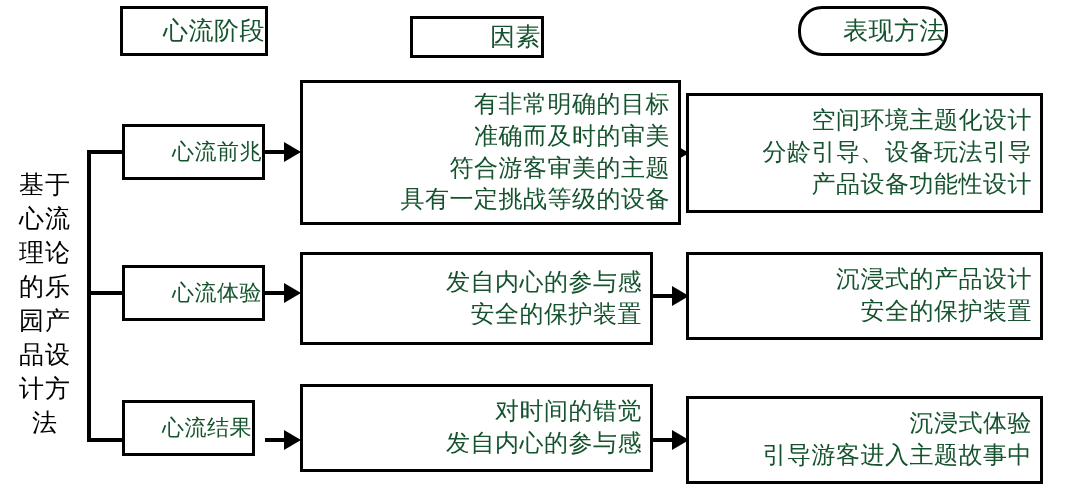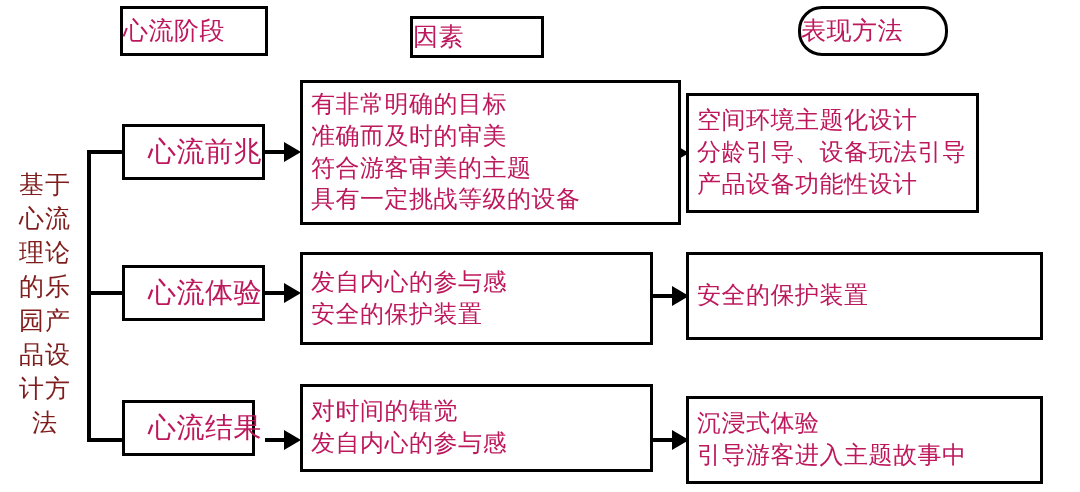--- a/index.html
+++ b/index.html
@@ -20,43 +20,43 @@
   }
 
   
   .box {
     position: absolute;
     box-sizing: border-box;
     background: #ffffff;
     border: 3px solid #000000;
     display: flex;
     flex-direction: column;
-    align-items: flex-start;
+    align-items: flex-end;
     justify-content: center;
     text-align: center;
-    color: #be185d;
+    color: #14532d;
     z-index: 3;
   }
   .box .line {
     display: block;
     white-space: nowrap;
     letter-spacing: 0.5px;
   }
 
   
   .hdr {
     border-width: 3px;
     font-size: 25px;
     line-height: 1.1;
   }
 
   
   .stage {
     border-width: 3px;
-    font-size: 28px;
+    font-size: 22px;
     line-height: 1.1;
     padding-left: 23px;
   }
 
   
   .content {
     border-width: 3px;
     font-size: 24px;
     line-height: 1.32;
     padding: 4px 8px;
@@ -73,21 +73,21 @@
     align-items: center;
     z-index: 3;
   }
   #root-label .rowtxt {
     display: block;
     font-size: 25px;
     line-height: 34px;
     height: 34px;
     letter-spacing: 1px;
     white-space: nowrap;
-    color: #7f1d1d;
+    color: #000000;
   }
 
   
   .vline {
     position: absolute;
     background: #000000;
     z-index: 1;
   }
   .hline {
     position: absolute;
@@ -164,21 +164,21 @@
     <span class="line">准确而及时的审美</span>
     <span class="line">符合游客审美的主题</span>
     <span class="line">具有一定挑战等级的设备</span>
   </div>
 
   <div class="arrow" style="left:653px; top:143px; width:36px; height:20px;">
     <span class="shaft" style="width:22px;"></span>
     <span class="head" style="left:19px;"></span>
   </div>
 
-  <div class="box content" style="left:686px; top:93px; width:293px; height:120px;">
+  <div class="box content" style="left:686px; top:93px; width:357px; height:120px;">
     <span class="line">空间环境主题化设计</span>
     <span class="line">分龄引导、设备玩法引导</span>
     <span class="line">产品设备功能性设计</span>
   </div>
 
   <div class="box stage" style="left:122px; top:265px; width:143px; height:56px;">
     <span class="line">心流体验</span>
   </div>
 
   <div class="arrow" style="left:265px; top:283px; width:36px; height:20px;">
@@ -190,20 +190,21 @@
     <span class="line">发自内心的参与感</span>
     <span class="line">安全的保护装置</span>
   </div>
 
   <div class="arrow" style="left:653px; top:286px; width:36px; height:20px;">
     <span class="shaft" style="width:22px;"></span>
     <span class="head" style="left:19px;"></span>
   </div>
 
   <div class="box content" style="left:686px; top:252px; width:357px; height:88px;">
+    <span class="line">沉浸式的产品设计</span>
     <span class="line">安全的保护装置</span>
   </div>
 
   <div class="box stage" style="left:122px; top:400px; width:133px; height:56px;">
     <span class="line">心流结果</span>
   </div>
 
   <div class="arrow" style="left:265px; top:430px; width:36px; height:20px;">
     <span class="shaft" style="width:22px;"></span>
     <span class="head" style="left:19px;"></span>

